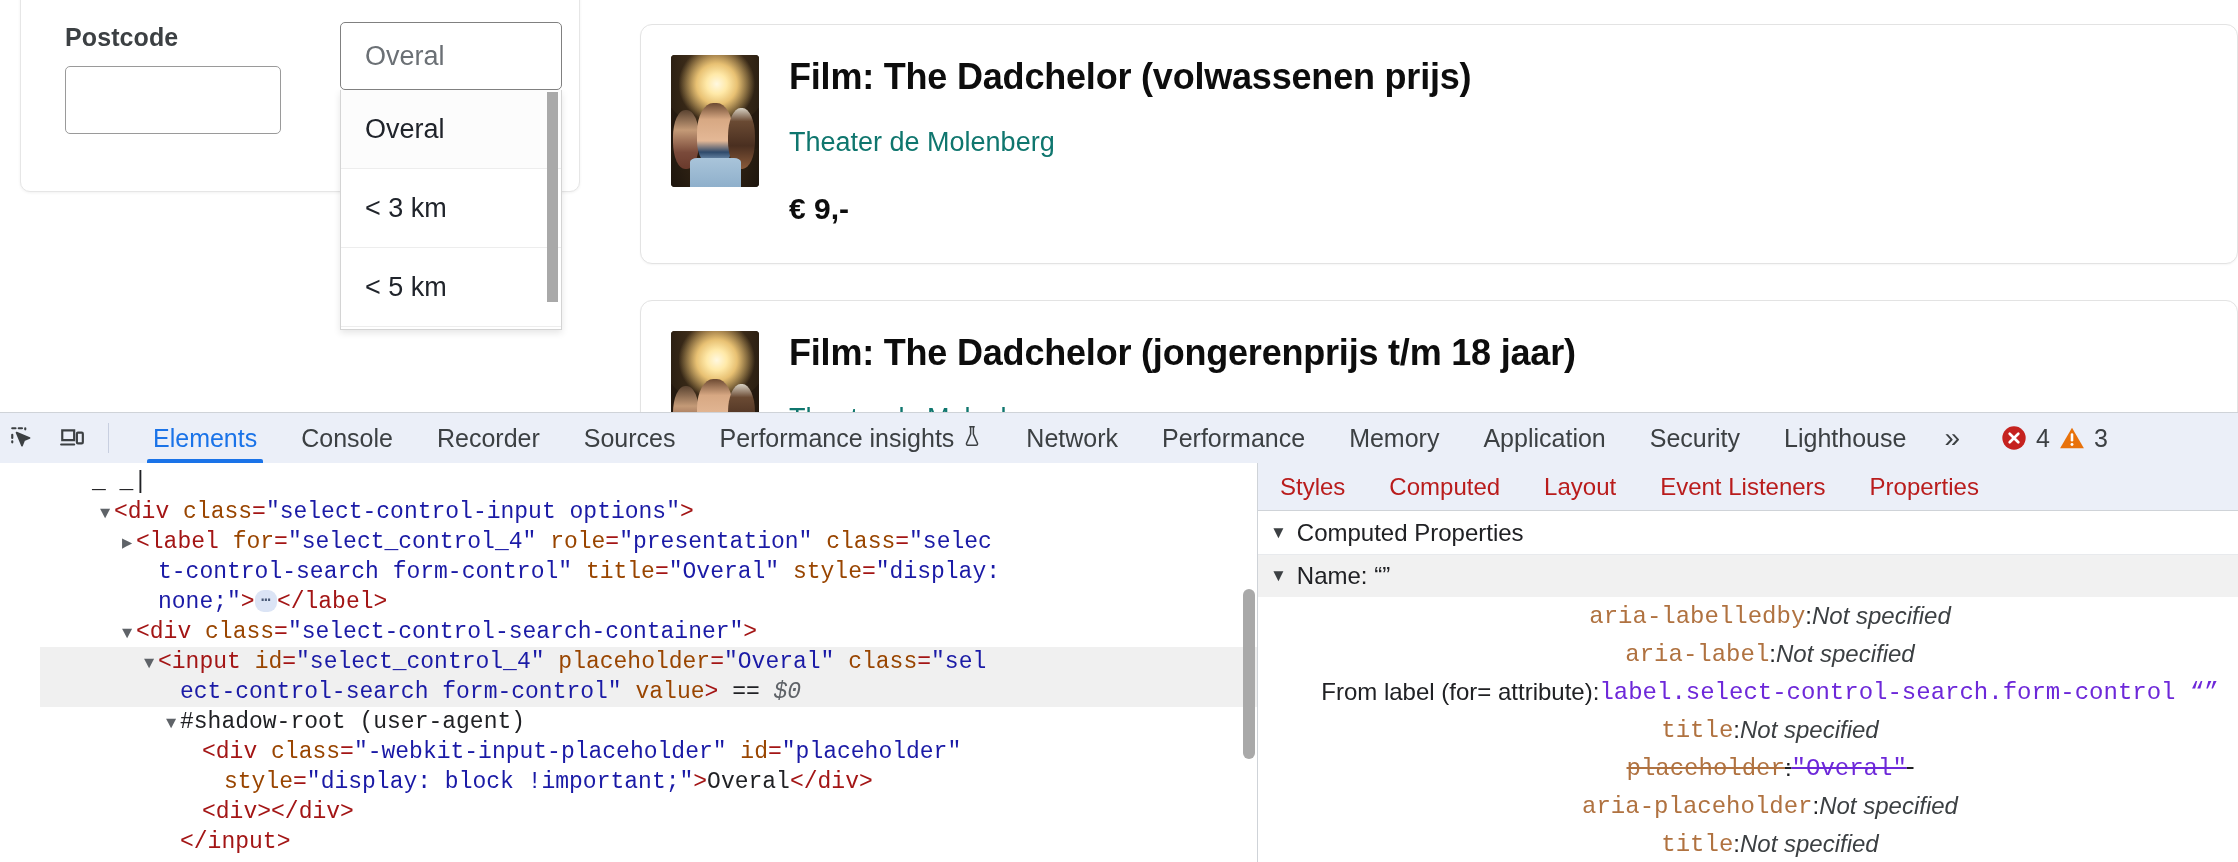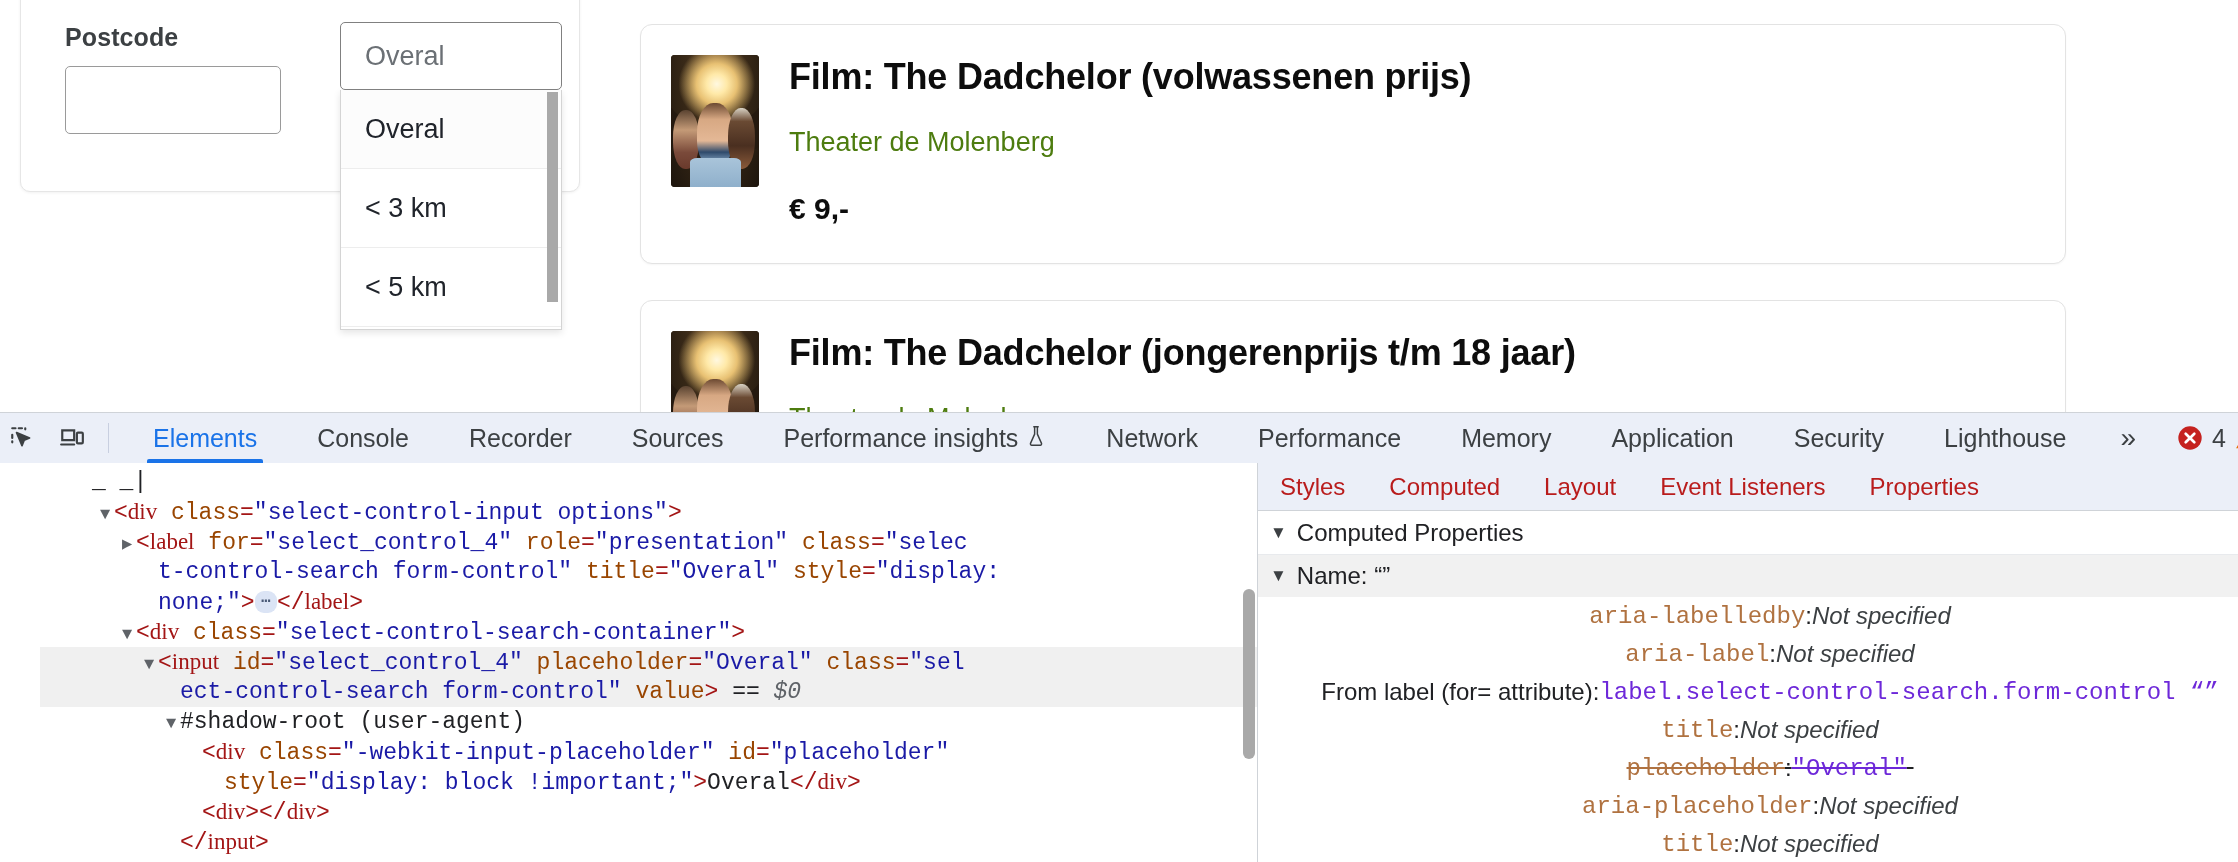--- a/index.html
+++ b/index.html
@@ -84,21 +84,21 @@
   .opt-scrollbar .thumb {
     position: absolute; left: 0; top: 2px;
     width: 11px; height: 210px;
     background: #a9a9a9; border-radius: 0;
   }
 
   
   .result-card {
     position: absolute;
     left: 640px;
-    width: 1426px;
+    width: 1598px;
     background: #fff;
     border: 1px solid #e3e3e3;
     border-radius: 12px;
     box-shadow: 0 1px 2px rgba(0,0,0,0.04);
     overflow: hidden;
   }
   #card-1 { top: 24px; height: 240px; }
   #card-2 { top: 300px; height: 240px; }
 
   .card-body { display: flex; padding: 30px 0 0 30px; }
@@ -147,21 +147,21 @@
     border-radius: 14% 14% 0 0;
   }
 
   .card-text { padding-left: 30px; padding-top: 2px; }
   .card-title {
     font-size: 36px; font-weight: bold; color: #0d0d0d;
     letter-spacing: -0.2px; line-height: 1.12;
     margin: 0 0 30px 0;
   }
   .card-venue {
-    font-size: 27px; color: #4d7c0f; margin: 0 0 34px 0;
+    font-size: 27px; color: #0f766e; margin: 0 0 34px 0;
   }
   .card-price {
     font-size: 30px; font-weight: bold; color: #0d0d0d; margin: 0;
   }
 
   
   #devtools {
     position: absolute; left: 0; top: 412px;
     width: 2238px; height: 450px;
     background: #ffffff;
@@ -180,21 +180,21 @@
     padding: 0 10px 0 4px; gap: 14px;
   }
   .dt-icon {
     width: 36px; height: 36px;
     display: flex; align-items: center; justify-content: center;
     color: #3c4043;
   }
   .dt-sep {
     width: 1px; height: 30px; background: #c8cfe0; margin: 0 12px 0 4px;
   }
-  .dt-tabs { display: flex; align-items: center; height: 50px; gap: 16px; }
+  .dt-tabs { display: flex; align-items: center; height: 50px; }
   .dt-tab {
     height: 50px; display: flex; align-items: center; gap: 8px;
     padding: 0 22px;
     font-size: 25px; color: #3c4043;
     position: relative; white-space: nowrap;
   }
   .dt-tab.active { color: #1a73e8; }
   .dt-tab.active::after {
     content: ""; position: absolute;
     left: 16px; right: 16px; bottom: 0; height: 4px;
@@ -227,21 +227,21 @@
     line-height: 30px;
     color: #202124;
     padding-top: 4px;
   }
   .dom-line { white-space: pre; padding-left: 8px; height: 30px; margin-left: 40px; }
   .dom-line.sel { background: #f0f0f0; }
   .twirl {
     display: inline-block; width: 18px; color: #5f6368;
     font-size: 17px; text-align: center;
   }
-  .tag { color: #a31515; font-family: Liberation Serif, serif; }
+  .tag { color: #a31515; }
   .attr { color: #994500; }
   .val { color: #1a1aa6; }
   .punc { color: #a31515; }
   .txtnode { color: #202124; }
   .dollar { color: #5f6368; font-style: italic; }
   .shadow { color: #202124; }
   .ellipsis-btn {
     display: inline-block;
     background: #dbe4f5; color: #4a5a77;
     border-radius: 9px; padding: 0 6px;

